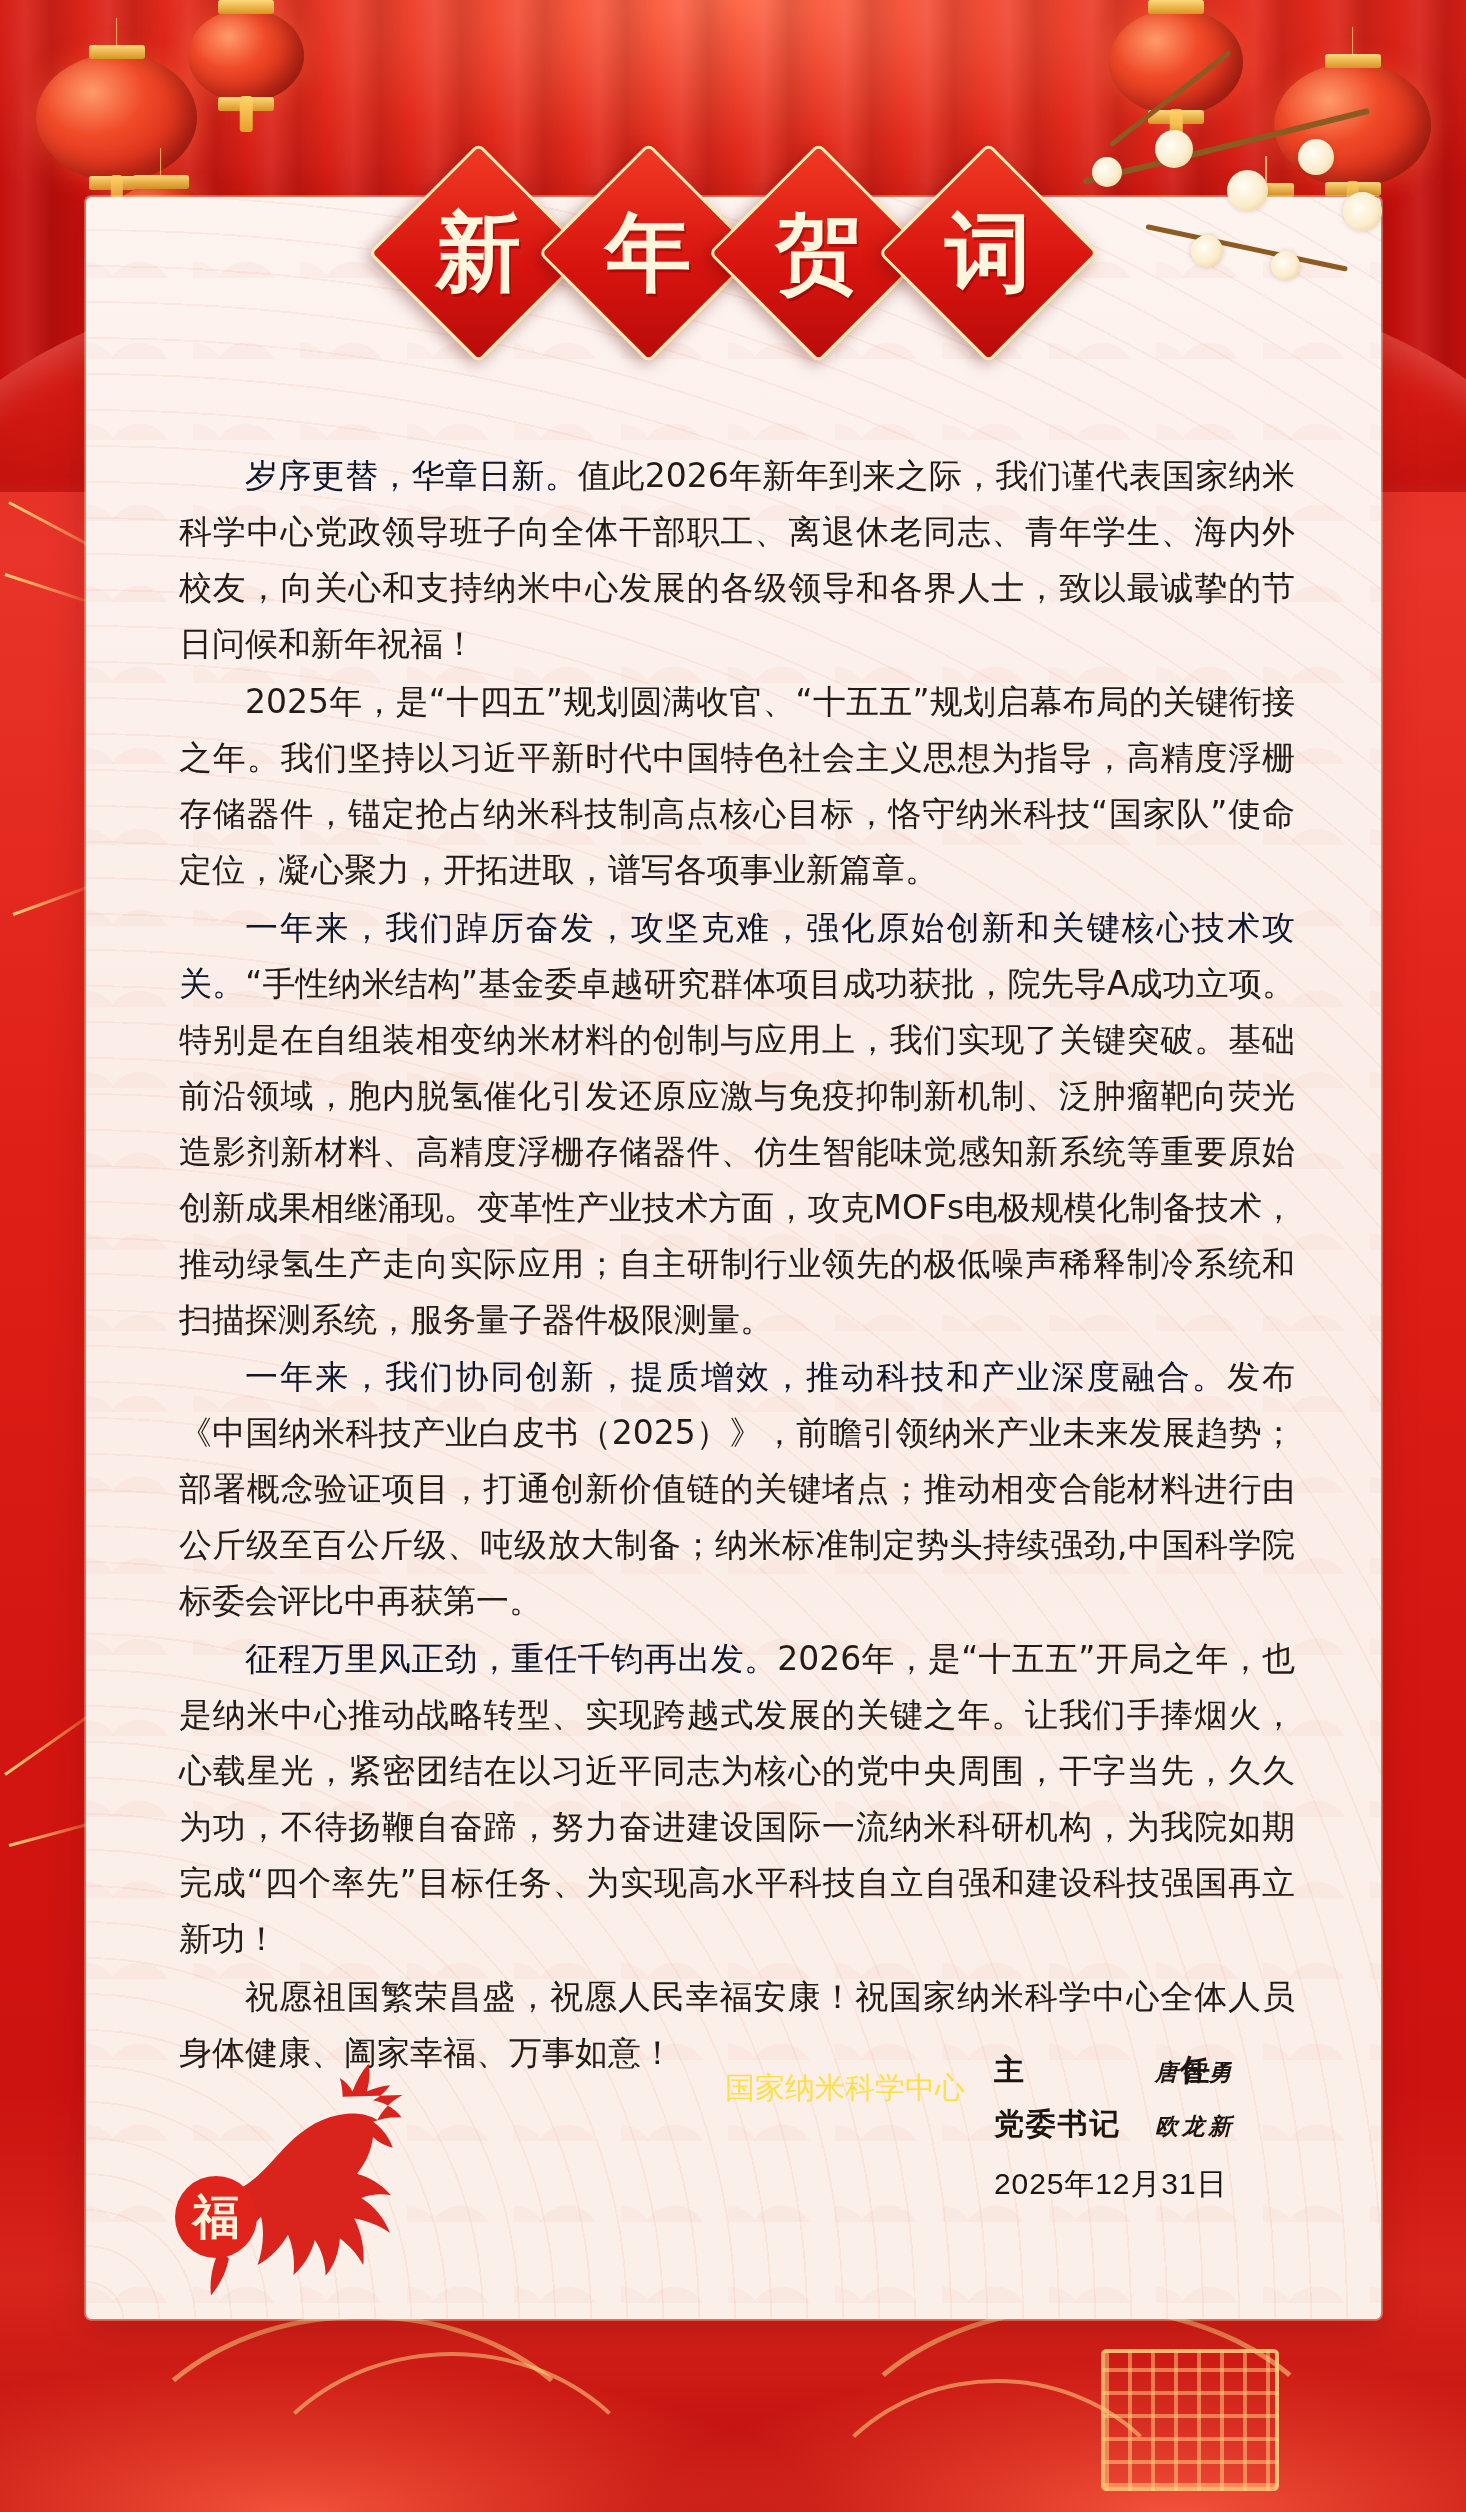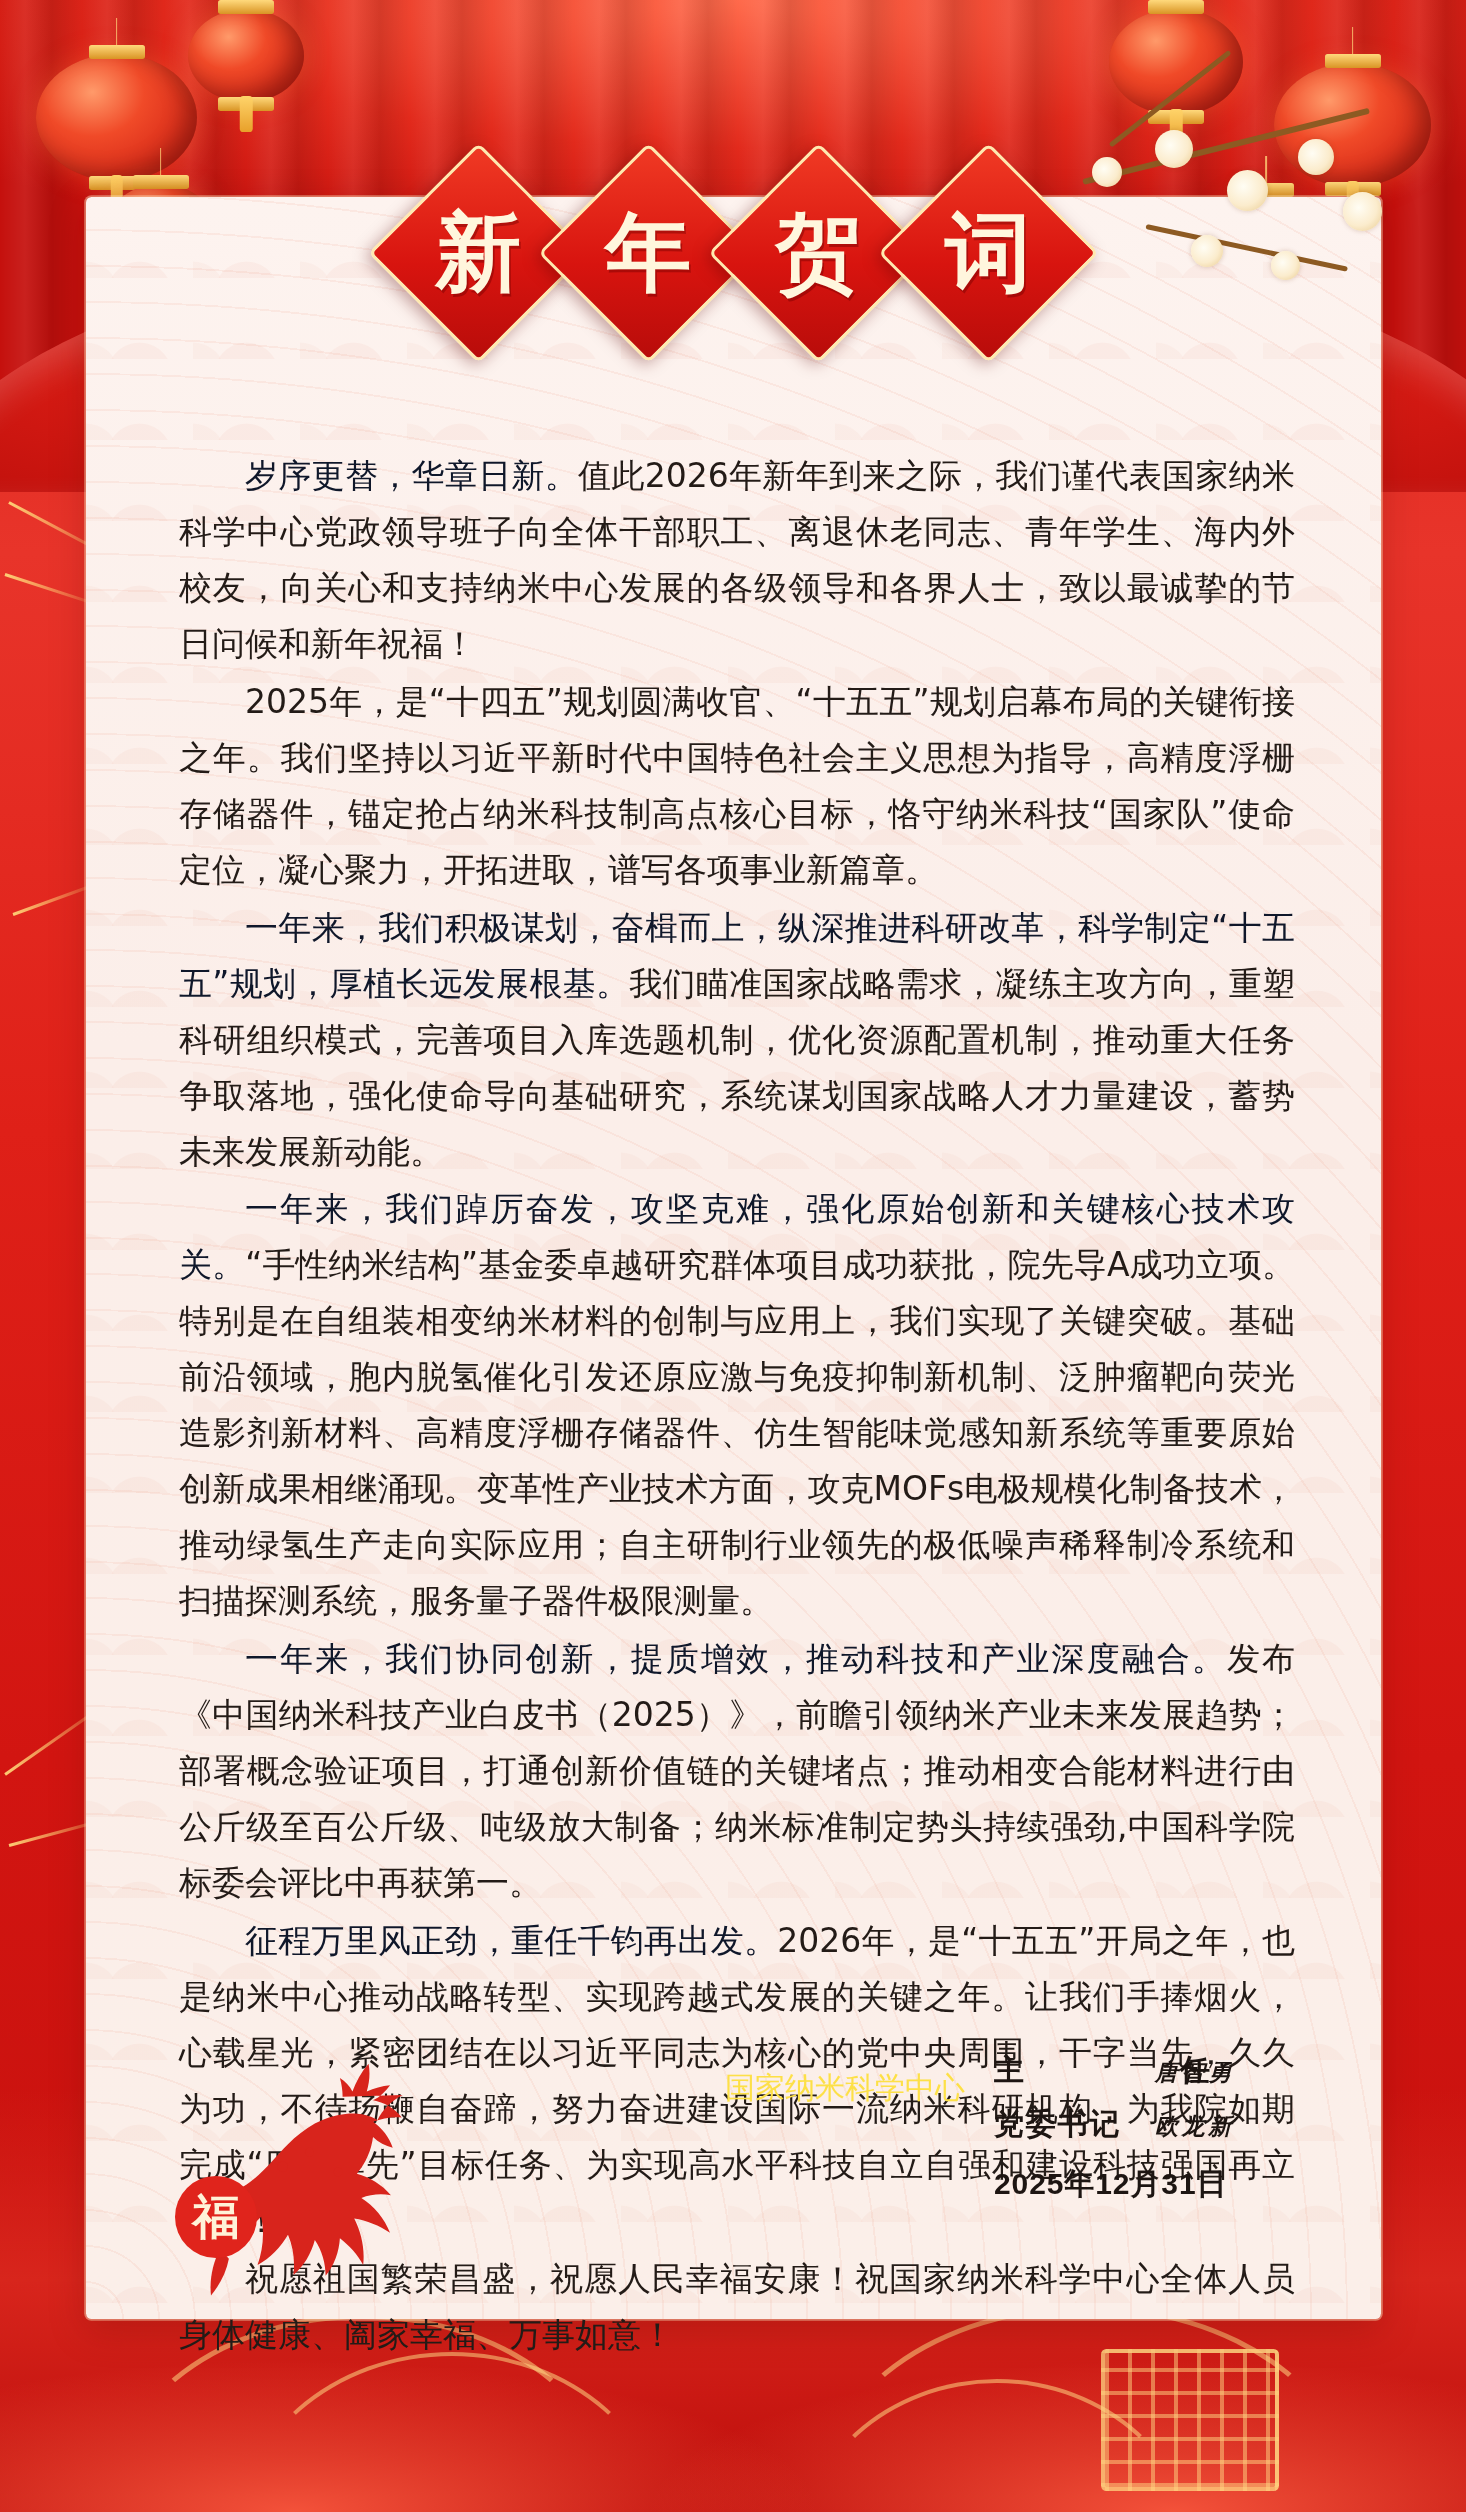--- a/index.html
+++ b/index.html
@@ -234,21 +234,21 @@
   }
   .sign-name {
     font-family: "DejaVu Serif", "Liberation Serif", serif;
     font-style: italic;
     font-size: 23px;
     letter-spacing: 3.6px;
   }
   .sign-date {
     margin-top: 19.7px;
     font-size: 30px;
-    font-weight: bold;
+    font-weight: normal;
     letter-spacing: 0.9px;
   }
 
   
   .horse {
     position: absolute;
     left: 134px;
     top: 2059px;
     width: 376px;
     height: 260px;
@@ -349,21 +349,20 @@
       <span class="ch">贺</span>
     </div>
     <div class="diamond">
       <span class="ch">词</span>
     </div>
   </div>
 
   <div class="article">
     <p><b>岁序更替，华章日新。</b><span>值此2026年新年到来之际，我们谨代表国家纳米科学中心党政领导班子向全体干部职工、离退休老同志、青年学生、海内外校友，向关心和支持纳米中心发展的各级领导和各界人士，致以最诚挚的节日问候和新年祝福！</span></p>
     <p><span>2025年，是“十四五”规划圆满收官、“十五五”规划启幕布局的关键衔接之年。我们坚持以习近平新时代中国特色社会主义思想为指导，高精度浮栅存储器件，锚定抢占纳米科技制高点核心目标，恪守纳米科技“国家队”使命定位，凝心聚力，开拓进取，谱写各项事业新篇章。</span></p>
-    <p><b>一年来，我们积极谋划，奋楫而上，纵深推进科研改革，科学制定“十五五”规划，厚植长远发展根基。</b><span>我们瞄准国家战略需求，凝练主攻方向，重塑科研组织模式，完善项目入库选题机制，优化资源配置机制，推动重大任务争取落地，强化使命导向基础研究，系统谋划国家战略人才力量建设，蓄势未来发展新动能。</span></p>
     <p><b>一年来，我们踔厉奋发，攻坚克难，强化原始创新和关键核心技术攻关。</b><span>“手性纳米结构”基金委卓越研究群体项目成功获批，院先导A成功立项。特别是在自组装相变纳米材料的创制与应用上，我们实现了关键突破。基础前沿领域，胞内脱氢催化引发还原应激与免疫抑制新机制、泛肿瘤靶向荧光造影剂新材料、高精度浮栅存储器件、仿生智能味觉感知新系统等重要原始创新成果相继涌现。变革性产业技术方面，攻克MOFs电极规模化制备技术，推动绿氢生产走向实际应用；自主研制行业领先的极低噪声稀释制冷系统和扫描探测系统，服务量子器件极限测量。</span></p>
     <p><b>一年来，我们协同创新，提质增效，推动科技和产业深度融合。</b><span>发布《中国纳米科技产业白皮书（2025）》，前瞻引领纳米产业未来发展趋势；部署概念验证项目，打通创新价值链的关键堵点；推动相变合能材料进行由公斤级至百公斤级、吨级放大制备；纳米标准制定势头持续强劲,中国科学院标委会评比中再获第一。</span></p>
     <p><b>征程万里风正劲，重任千钧再出发。</b><span>2026年，是“十五五”开局之年，也是纳米中心推动战略转型、实现跨越式发展的关键之年。让我们手捧烟火，心载星光，紧密团结在以习近平同志为核心的党中央周围，干字当先，久久为功，不待扬鞭自奋蹄，努力奋进建设国际一流纳米科研机构，为我院如期完成“四个率先”目标任务、为实现高水平科技自立自强和建设科技强国再立新功！</span></p>
     <p><span>祝愿祖国繁荣昌盛，祝愿人民幸福安康！祝国家纳米科学中心全体人员身体健康、阖家幸福、万事如意！</span></p>
   </div>
 
   <div class="sign-org">国家纳米科学中心</div>
   <div class="sign-lines">
     <div class="sign-row">
       <span class="sign-role spaced">主　　任</span>

